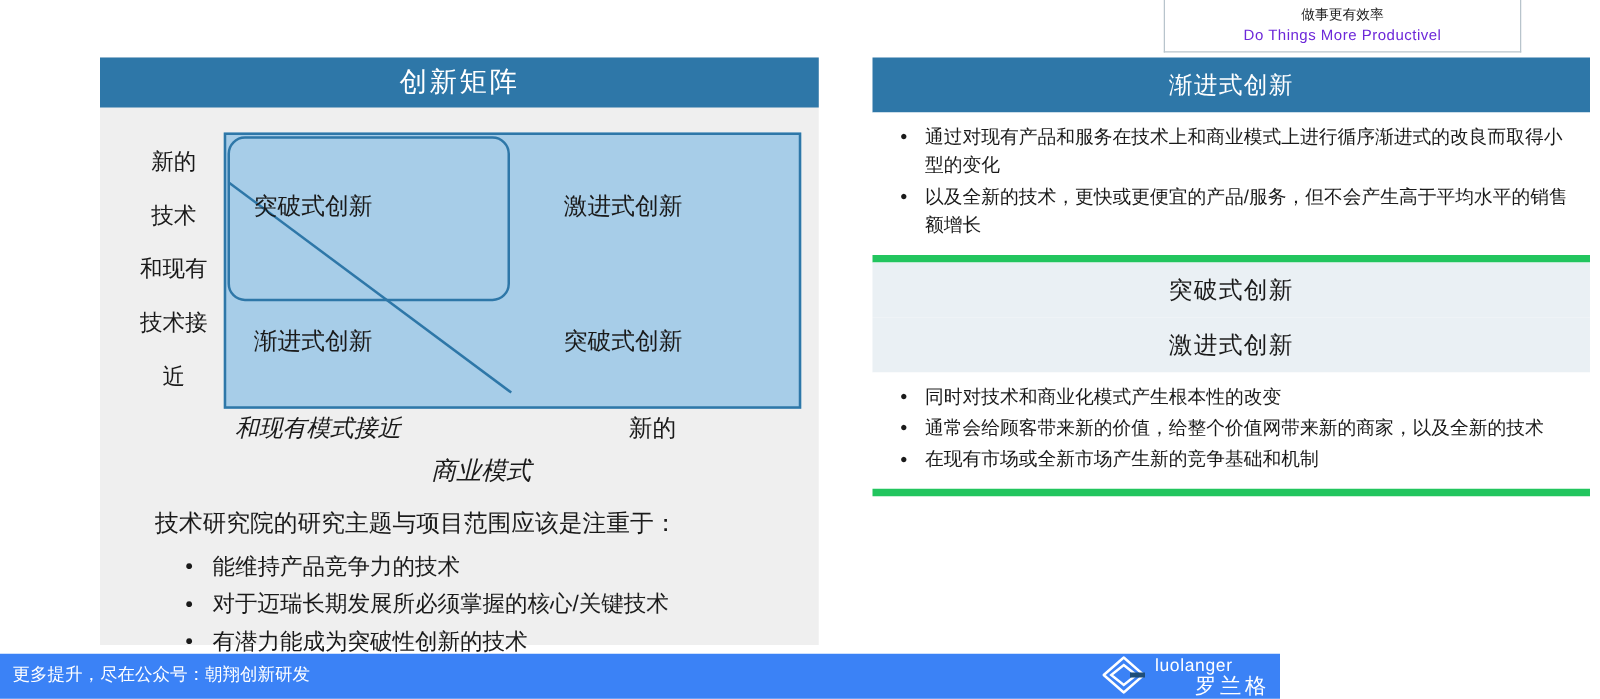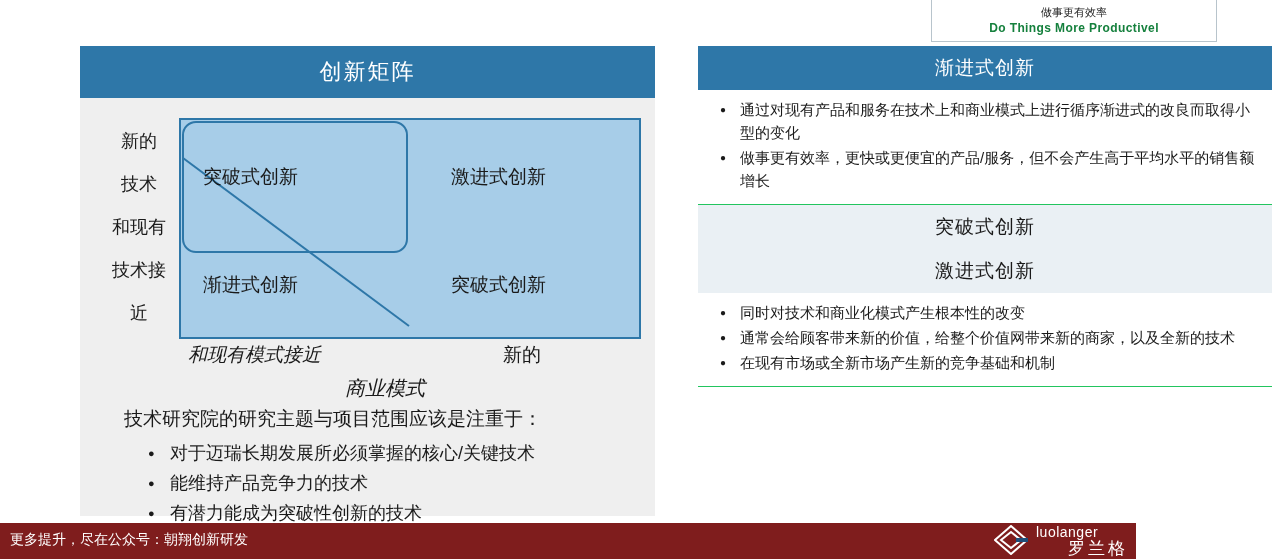--- a/index.html
+++ b/index.html
@@ -32,38 +32,37 @@
     box-sizing: border-box;
   }
   .badge .cn {
     font-size: 11px;
     color: #1a1a1a;
     line-height: 15px;
     text-align: center;
   }
   .badge .en {
     font-size: 12px;
-    color: #15803d;
+    color: #6d28d9;
     line-height: 16px;
     letter-spacing: .4px;
-    font-weight: bold;
   }
 
   
   .left-panel {
     position: absolute;
     left: 80px;
     top: 46px;
     width: 575px;
     height: 470px;
     background: #efefef;
     box-sizing: border-box;
   }
   .left-title {
-    height: 52px;
+    height: 40px;
     background: #2e77a8;
     color: #ffffff;
     font-size: 22px;
     display: flex;
     align-items: center;
     justify-content: center;
     letter-spacing: 2px;
   }
 
   
@@ -196,21 +195,21 @@
     justify-content: center;
     font-size: 19px;
     letter-spacing: 1px;
   }
   .sect-head.alt {
     background: #eaf0f4;
     color: #1a1a1a;
   }
   .sect-body {
     background: #ffffff;
-    border-bottom: 1px solid #22c55e;
+    border-bottom: 6px solid #22c55e;
     padding: 8px 10px 10px 10px;
     box-sizing: border-box;
   }
   .sect-body ul {
     list-style: none;
     margin: 0;
     padding: 0 0 0 32px;
   }
   .sect-body li {
     font-size: 15px;
@@ -226,23 +225,23 @@
     top: 0;
     font-size: 10px;
     color: #1a1a1a;
   }
 
   
   .footer-bar {
     position: absolute;
     left: 0;
     bottom: 0;
-    width: 1136px;
+    width: 1024px;
     height: 36px;
-    background: #7f1d1d;
+    background: #3b82f6;
   }
   .footer-text {
     position: absolute;
     left: 10px;
     top: 8px;
     color: #ffffff;
     font-size: 14px;
   }
   .logo-wrap {
     position: absolute;
@@ -305,34 +304,34 @@
     </div>
 
     <div class="axis-x-left">和现有模式接近</div>
     <div class="axis-x-right">新的</div>
     <div class="axis-x-title">商业模式</div>
   </div>
 
   <div class="notes">
     <div class="notes-head">技术研究院的研究主题与项目范围应该是注重于：</div>
     <ul>
+      <li>能维持产品竞争力的技术</li>
       <li>对于迈瑞长期发展所必须掌握的核心/关键技术</li>
-      <li>能维持产品竞争力的技术</li>
       <li>有潜力能成为突破性创新的技术</li>
     </ul>
   </div>
 </div>
 
 <div class="right-panel">
 
   <div class="sect-head">渐进式创新</div>
   <div class="sect-body">
     <ul>
       <li>通过对现有产品和服务在技术上和商业模式上进行循序渐进式的改良而取得小型的变化</li>
-      <li>做事更有效率，更快或更便宜的产品/服务，但不会产生高于平均水平的销售额增长</li>
+      <li>以及全新的技术，更快或更便宜的产品/服务，但不会产生高于平均水平的销售额增长</li>
     </ul>
   </div>
 
   <div class="sect-head alt">突破式创新</div>
 
   <div class="sect-head alt">激进式创新</div>
   <div class="sect-body">
     <ul>
       <li>同时对技术和商业化模式产生根本性的改变</li>
       <li>通常会给顾客带来新的价值，给整个价值网带来新的商家，以及全新的技术</li>

